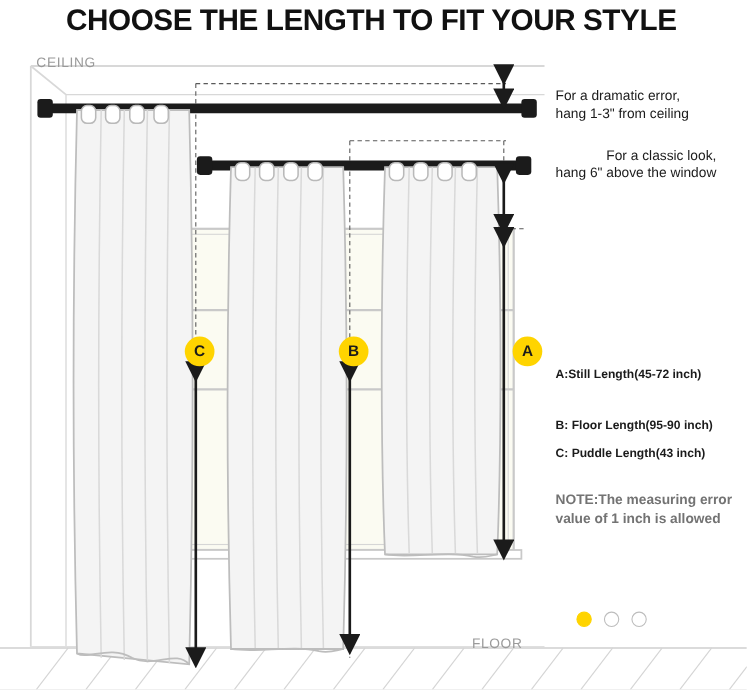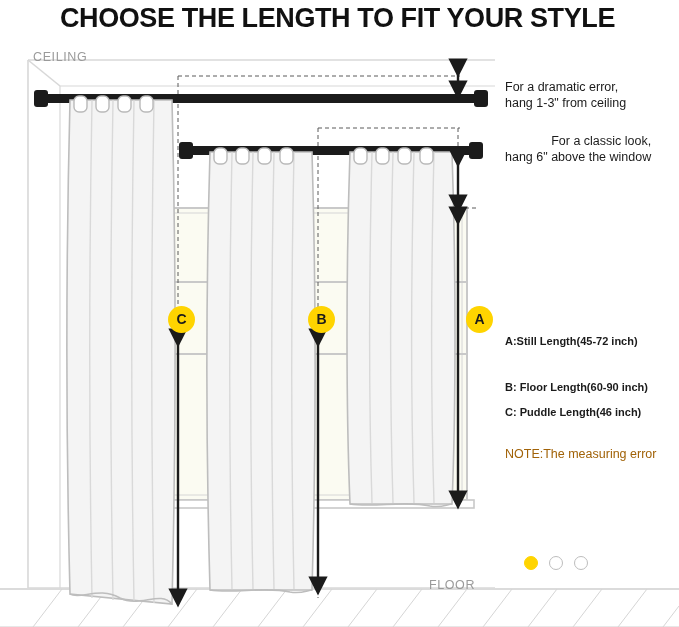--- a/index.html
+++ b/index.html
@@ -76,23 +76,23 @@
     white-space: nowrap;
   }
   .legend-a { top: 297px; }
   .legend-b { top: 343px; }
   .legend-c { top: 368px; font-weight: bold; }
   .legend-note {
     position: absolute;
     left: 505px;
     top: 408px;
     width: 170px;
-    color: #a16207;
+    color: #737373;
     font-size: 12.5px;
-    font-weight: normal;
+    font-weight: bold;
     line-height: 17px;
   }
   
   .badge {
     position: absolute;
     width: 27px;
     height: 27px;
     border-radius: 50%;
     background: #ffd400;
     color: #1b1b1b;
@@ -276,25 +276,26 @@
     <div class="note note-classic">
       <span>For a classic look,</span><br>
       <span>hang 6" above the window</span>
     </div>
 
     <div class="badge badge-c">C</div>
     <div class="badge badge-b">B</div>
     <div class="badge badge-a">A</div>
 
     <div class="legend legend-a">A:Still Length(45-72 inch)</div>
-    <div class="legend legend-b">B: Floor Length(60-90 inch)</div>
-    <div class="legend legend-c">C: Puddle Length(46 inch)</div>
+    <div class="legend legend-b">B: Floor Length(95-90 inch)</div>
+    <div class="legend legend-c">C: Puddle Length(43 inch)</div>
 
     <div class="legend-note">
       <span>NOTE:The measuring error</span><br>
+      <span>value of 1 inch is allowed</span>
     </div>
 
     <div class="dots">
       <span class="dot active"></span>
       <span class="dot"></span>
       <span class="dot"></span>
     </div>
 
   </div>
 </div>

